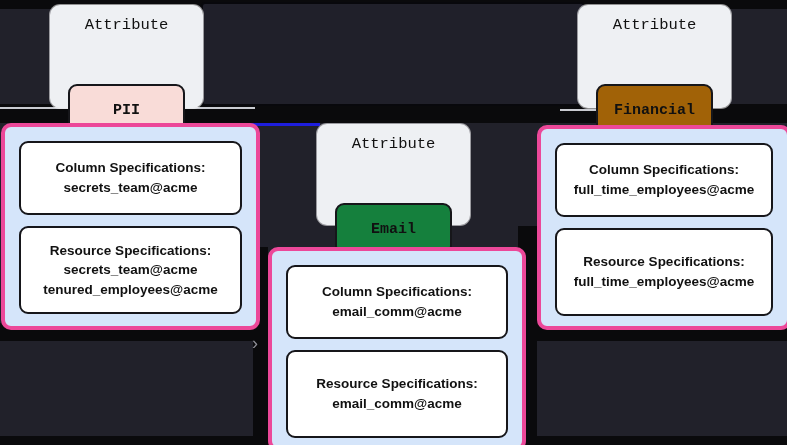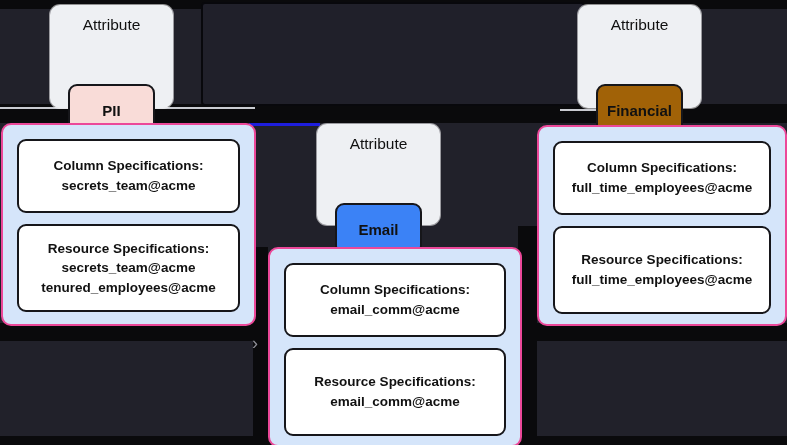--- a/index.html
+++ b/index.html
@@ -13,33 +13,33 @@
   .panel{position:absolute;left:201px;top:2px;width:380px;height:100px;
     border-radius:4px;border:2px solid #08080c;}
   .edge-line{position:absolute;height:2px;}
   .edge-vline{position:absolute;width:2px;}
   .edge-arrow-down{position:absolute;width:0;height:0;
     border-left:5px solid transparent;border-right:5px solid transparent;
     border-top:6px solid #7a7a84;}
   .edge-chevron{position:absolute;font-size:18px;line-height:12px;font-weight:400;}
 
   
-  .attr-card{position:absolute;width:123px;height:103px;border-radius:10px;
-    text-align:center;box-shadow:0 0 0 1px rgba(255,255,255,.55);}
+  .attr-card{position:absolute;width:153px;height:103px;border-radius:10px;
+    text-align:center;box-shadow:0 0 0 1px rgba(255,255,255,.55);font-family:Liberation Mono, monospace;}
   .attr-title{padding-top:11px;font-size:15.5px;}
   .attr-pill{position:absolute;left:18px;right:18px;top:39px;height:48px;
     border:2px solid #16161a;border-radius:9px;
     display:flex;align-items:center;justify-content:center;
     font-weight:bold;font-size:15px;margin-top:40px;}
   .pos-attr-pii{left:50px;top:5px;}
   .pos-attr-financial{left:578px;top:5px;}
   .pos-attr-email{left:317px;top:124px;height:101px;}
 
   
-  .cluster{position:absolute;border-radius:10px;border:2px solid #ec4899;}
+  .cluster{position:absolute;border-radius:10px;border:4px solid #ec4899;}
   .pos-cluster-left{left:1px;top:123px;width:251px;height:199px;}
   .pos-cluster-mid{left:268px;top:247px;width:250px;height:196px;}
   .pos-cluster-right{left:537px;top:125px;width:246px;height:197px;}
 
   .spec-box{position:absolute;left:14px;right:14px;background:#ffffff;
     border:2px solid #16161a;border-radius:9px;
     display:flex;flex-direction:column;align-items:center;justify-content:center;
     font-weight:bold;font-size:13.5px;line-height:1.45;text-align:center;
     white-space:pre-line;}
   .spec-col{top:14px;height:70px;}
@@ -73,21 +73,21 @@
     <div class="attr-pill" style="background-color: rgb(249, 220, 216);">PII</div>
   </div>
 
   <div class="attr-card pos-attr-financial" style="background-color: rgb(238, 240, 243);">
     <div class="attr-title">Attribute</div>
     <div class="attr-pill" style="background-color: #a16207;">Financial</div>
   </div>
 
   <div class="attr-card pos-attr-email" style="background-color: rgb(238, 240, 243);">
     <div class="attr-title">Attribute</div>
-    <div class="attr-pill" style="background-color: #3b82f6;">Email</div>
+    <div class="attr-pill" style="background-color: #15803d;">Email</div>
   </div>
 
   <div class="cluster pos-cluster-left" style="background-color: rgb(213, 229, 250);">
     <div class="spec-box spec-col">
       <span>Column Specifications:</span>
       <span>secrets_team@acme</span>
     </div>
     <div class="spec-box spec-res">
       <span>Resource Specifications:</span>
       <span>secrets_team@acme

